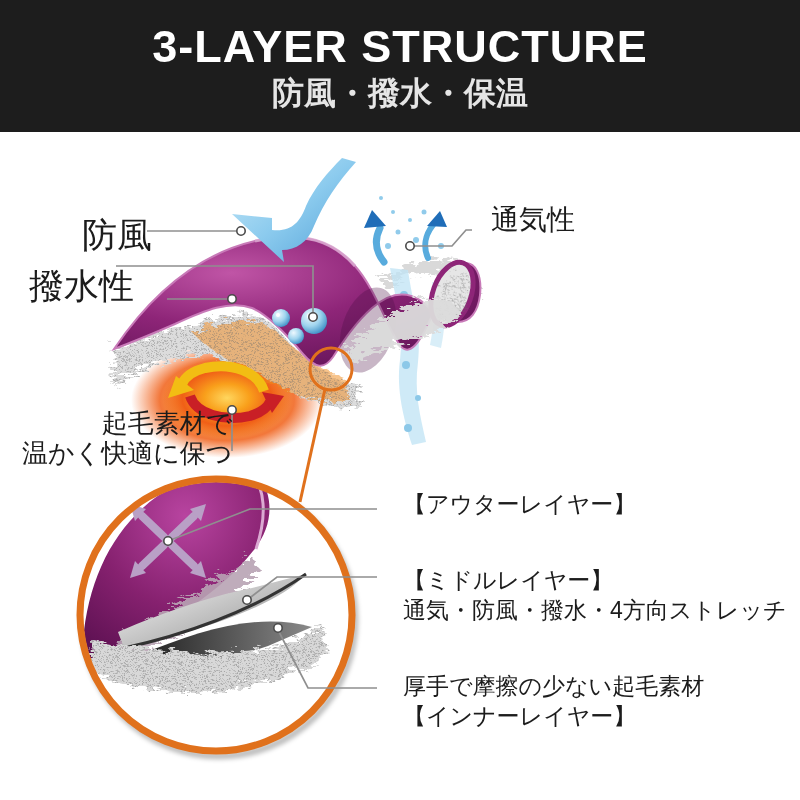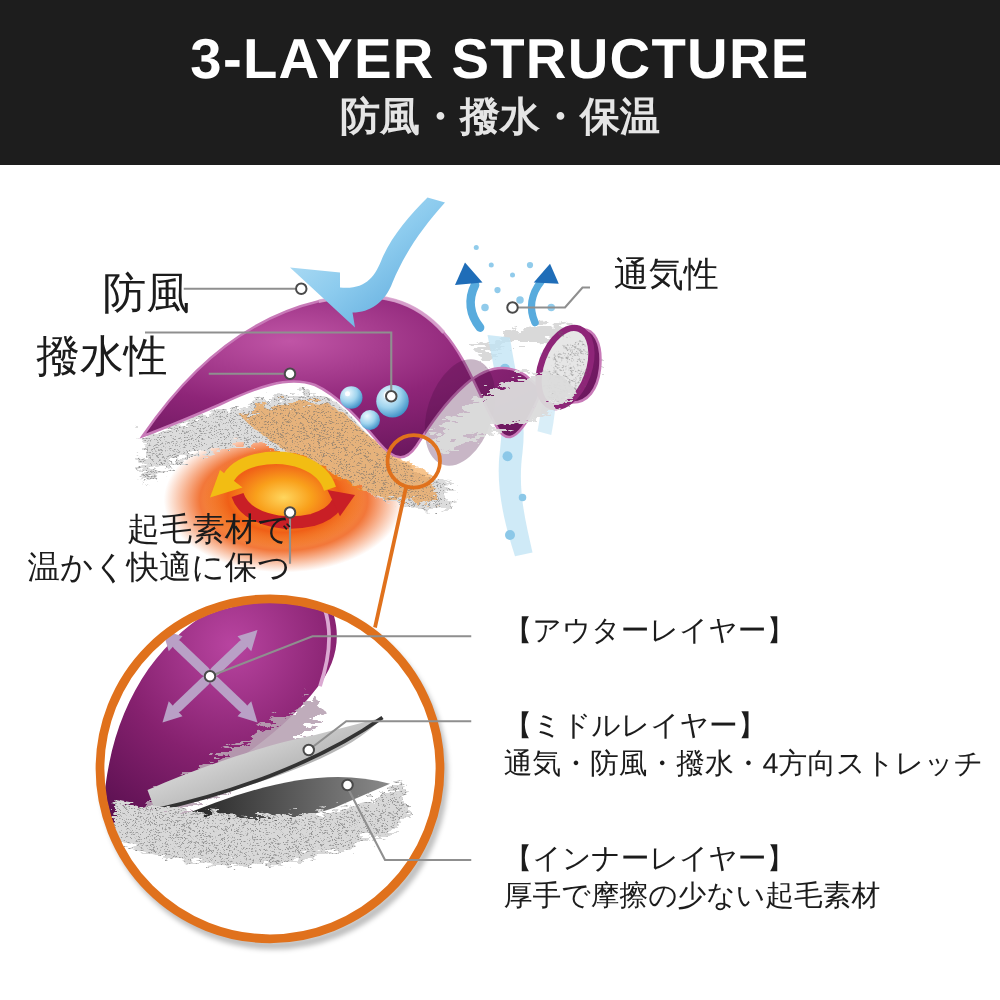--- a/index.html
+++ b/index.html
@@ -233,17 +233,17 @@
   </div>
 
   <div class="callout" style="top:489px">
     <div>【アウターレイヤー】</div>
   </div>
   <div class="callout" style="top:565px">
     <div>【ミドルレイヤー】</div>
     <div>通気・防風・撥水・4方向ストレッチ</div>
   </div>
   <div class="callout" style="top:671px">
+    <div>厚手で摩擦の少ない起毛素材</div>
     <div>【インナーレイヤー】</div>
-    <div>厚手で摩擦の少ない起毛素材</div>
   </div>
 
 </div>
 
 </body></html>

